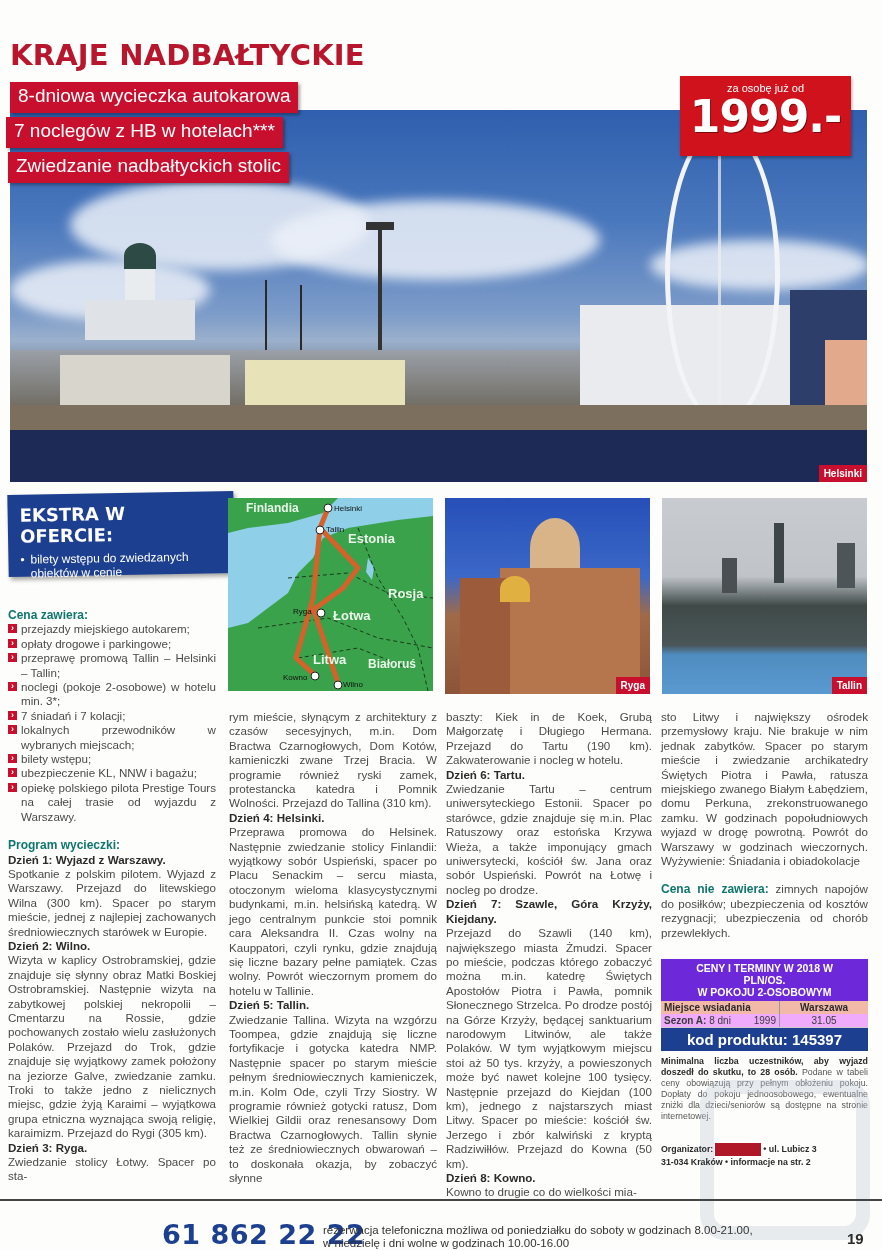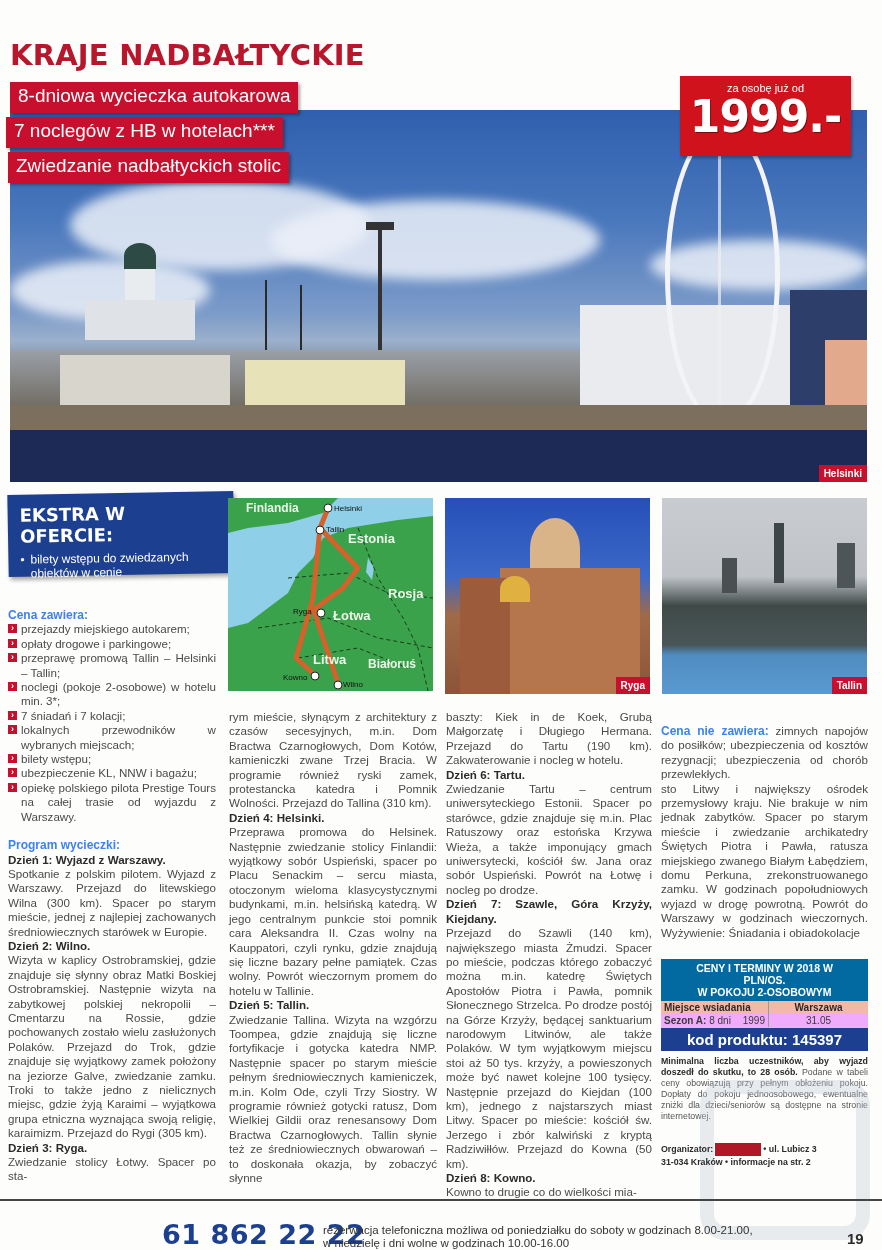--- a/index.html
+++ b/index.html
@@ -20,30 +20,30 @@
   .ekstra .h { font-family: "DejaVu Sans", sans-serif; font-weight: bold; font-size: 18px; }
   .ekstra .b { font-size: 12px; margin-top: 6px; line-height: 14px; padding-left: 10px; position: relative; }
   .ekstra .b::before { content: "•"; position: absolute; left: 0; top: 0; }
   
   .map { left: 228px; top: 498px; width: 205px; height: 193px; background: #3aa24a; overflow: hidden; }
   .img-box { overflow: hidden; }
   
   .col { font-size: 11.6px; line-height: 14.4px; color: #4a4a4a; text-align: justify; }
   .col p { margin: 0; }
   .col .dh { font-weight: bold; color: #2b2b2b; }
-  .section-h { font-weight: bold; color: #3b82f6; font-size: 12px; }
+  .section-h { font-weight: bold; color: #0f766e; font-size: 12px; }
   .bullets { list-style: none; }
   .bullets li { position: relative; padding-left: 13px; }
   .bullets li::before { content: "›"; position: absolute; left: 0; top: 2px; width: 9px; height: 9px; background: #c8102e; color: #fff; font-size: 9px; line-height: 8px; text-align: center; font-weight: bold; }
   
   .ptable { left: 661px; top: 959px; width: 207px; font-size: 10px; }
-  .ptable .head { background: #0369a1; color: #fff; font-weight: bold; text-align: center; font-size: 10.5px; line-height: 12px; padding: 3px 20px; }
+  .ptable .head { background: #6d28d9; color: #fff; font-weight: bold; text-align: center; font-size: 10.5px; line-height: 12px; padding: 3px 20px; }
   .ptable .row1 { display: flex; background: #f2b8a8; font-weight: bold; color: #2b2b2b; }
   .ptable .row2 { display: flex; background: #f0abfc; border-bottom: 1px solid #ccc; }
-  .ptable .c1 { width: 108px; padding: 1px 3px; border-right: 1px solid #999; }
+  .ptable .c1 { width: 119px; padding: 1px 3px; border-right: 1px solid #999; }
   .ptable .c2 { flex: 1; text-align: center; padding: 1px 3px; }
   .ptable .code { background: #1d3f8f; color: #fff; font-weight: bold; font-size: 15px; text-align: center; padding: 3px 0; }
   .note { left: 661px; top: 1056px; width: 207px; font-size: 8.8px; line-height: 11px; color: #555; text-align: justify; }
   .note b { color: #2b2b2b; }
   .org { left: 661px; top: 1143px; font-size: 8.8px; line-height: 12px; font-weight: bold; color: #2b2b2b; }
   .org-logo { display: inline-block; width: 46px; height: 13px; background: #b01828; vertical-align: middle; margin: 0 2px; }
   
   .footer-line { left: 0; top: 1199px; width: 882px; height: 2px; background: #444; }
   .phone { left: 123px; top: 1219px; font-family: "DejaVu Sans", sans-serif; font-weight: bold; font-size: 27px; color: #1d3f8f; letter-spacing: 0.5px; margin-left: 39px; }
   .phone-info { left: 323px; top: 1224px; font-size: 11.5px; line-height: 13px; color: #333; }
@@ -190,25 +190,25 @@
   <p>baszty: Kiek in de Koek, Grubą Małgorzatę i Długiego Hermana. Przejazd do Tartu (190 km). Zakwaterowanie i nocleg w hotelu.</p>
   <p class="dh">Dzień 6: Tartu.</p>
   <p>Zwiedzanie Tartu – centrum uniwersyteckiego Estonii. Spacer po starówce, gdzie znajduje się m.in. Plac Ratuszowy oraz estońska Krzywa Wieża, a także imponujący gmach uniwersytecki, kościół św. Jana oraz sobór Uspieński. Powrót na Łotwę i nocleg po drodze.</p>
   <p class="dh">Dzień 7: Szawle, Góra Krzyży, Kiejdany.</p>
   <p>Przejazd do Szawli (140 km), największego miasta Żmudzi. Spacer po mieście, podczas którego zobaczyć można m.in. katedrę Świętych Apostołów Piotra i Pawła, pomnik Słonecznego Strzelca. Po drodze postój na Górze Krzyży, będącej sanktuarium narodowym Litwinów, ale także Polaków. W tym wyjątkowym miejscu stoi aż 50 tys. krzyży, a powieszonych może być nawet kolejne 100 tysięcy. Następnie przejazd do Kiejdan (100 km), jednego z najstarszych miast Litwy. Spacer po mieście: kościół św. Jerzego i zbór kalwiński z kryptą Radziwiłłów. Przejazd do Kowna (50 km).</p>
   <p class="dh">Dzień 8: Kowno.</p>
   <p>Kowno to drugie co do wielkości mia-</p>
 </div>
 
 <div class="abs col" style="left:661px;top:710px;width:207px;">
+  <p>sto Litwy i największy ośrodek przemysłowy kraju. Nie brakuje w nim jednak zabytków. Spacer po starym mieście i zwiedzanie archikatedry Świętych Piotra i Pawła, ratusza miejskiego zwanego Białym Łabędziem, domu Perkuna, zrekonstruowanego zamku. W godzinach popołudniowych wyjazd w drogę powrotną. Powrót do Warszawy w godzinach wieczornych. Wyżywienie: Śniadania i obiadokolacje</p>
   <p style="margin-top:14px;">
     <span class="section-h">Cena nie zawiera:</span>
     <span>zimnych napojów do posiłków; ubezpieczenia od kosztów rezygnacji; ubezpieczenia od chorób przewlekłych.</span>
   </p>
-  <p>sto Litwy i największy ośrodek przemysłowy kraju. Nie brakuje w nim jednak zabytków. Spacer po starym mieście i zwiedzanie archikatedry Świętych Piotra i Pawła, ratusza miejskiego zwanego Białym Łabędziem, domu Perkuna, zrekonstruowanego zamku. W godzinach popołudniowych wyjazd w drogę powrotną. Powrót do Warszawy w godzinach wieczornych. Wyżywienie: Śniadania i obiadokolacje</p>
 </div>
 
 <div class="abs ptable">
   <div class="head">
     <div>CENY I TERMINY W 2018 W PLN/OS.</div>
     <div>W POKOJU 2-OSOBOWYM</div>
   </div>
   <div class="row1">
     <div class="c1">Miejsce wsiadania</div>
     <div class="c2">Warszawa</div>

